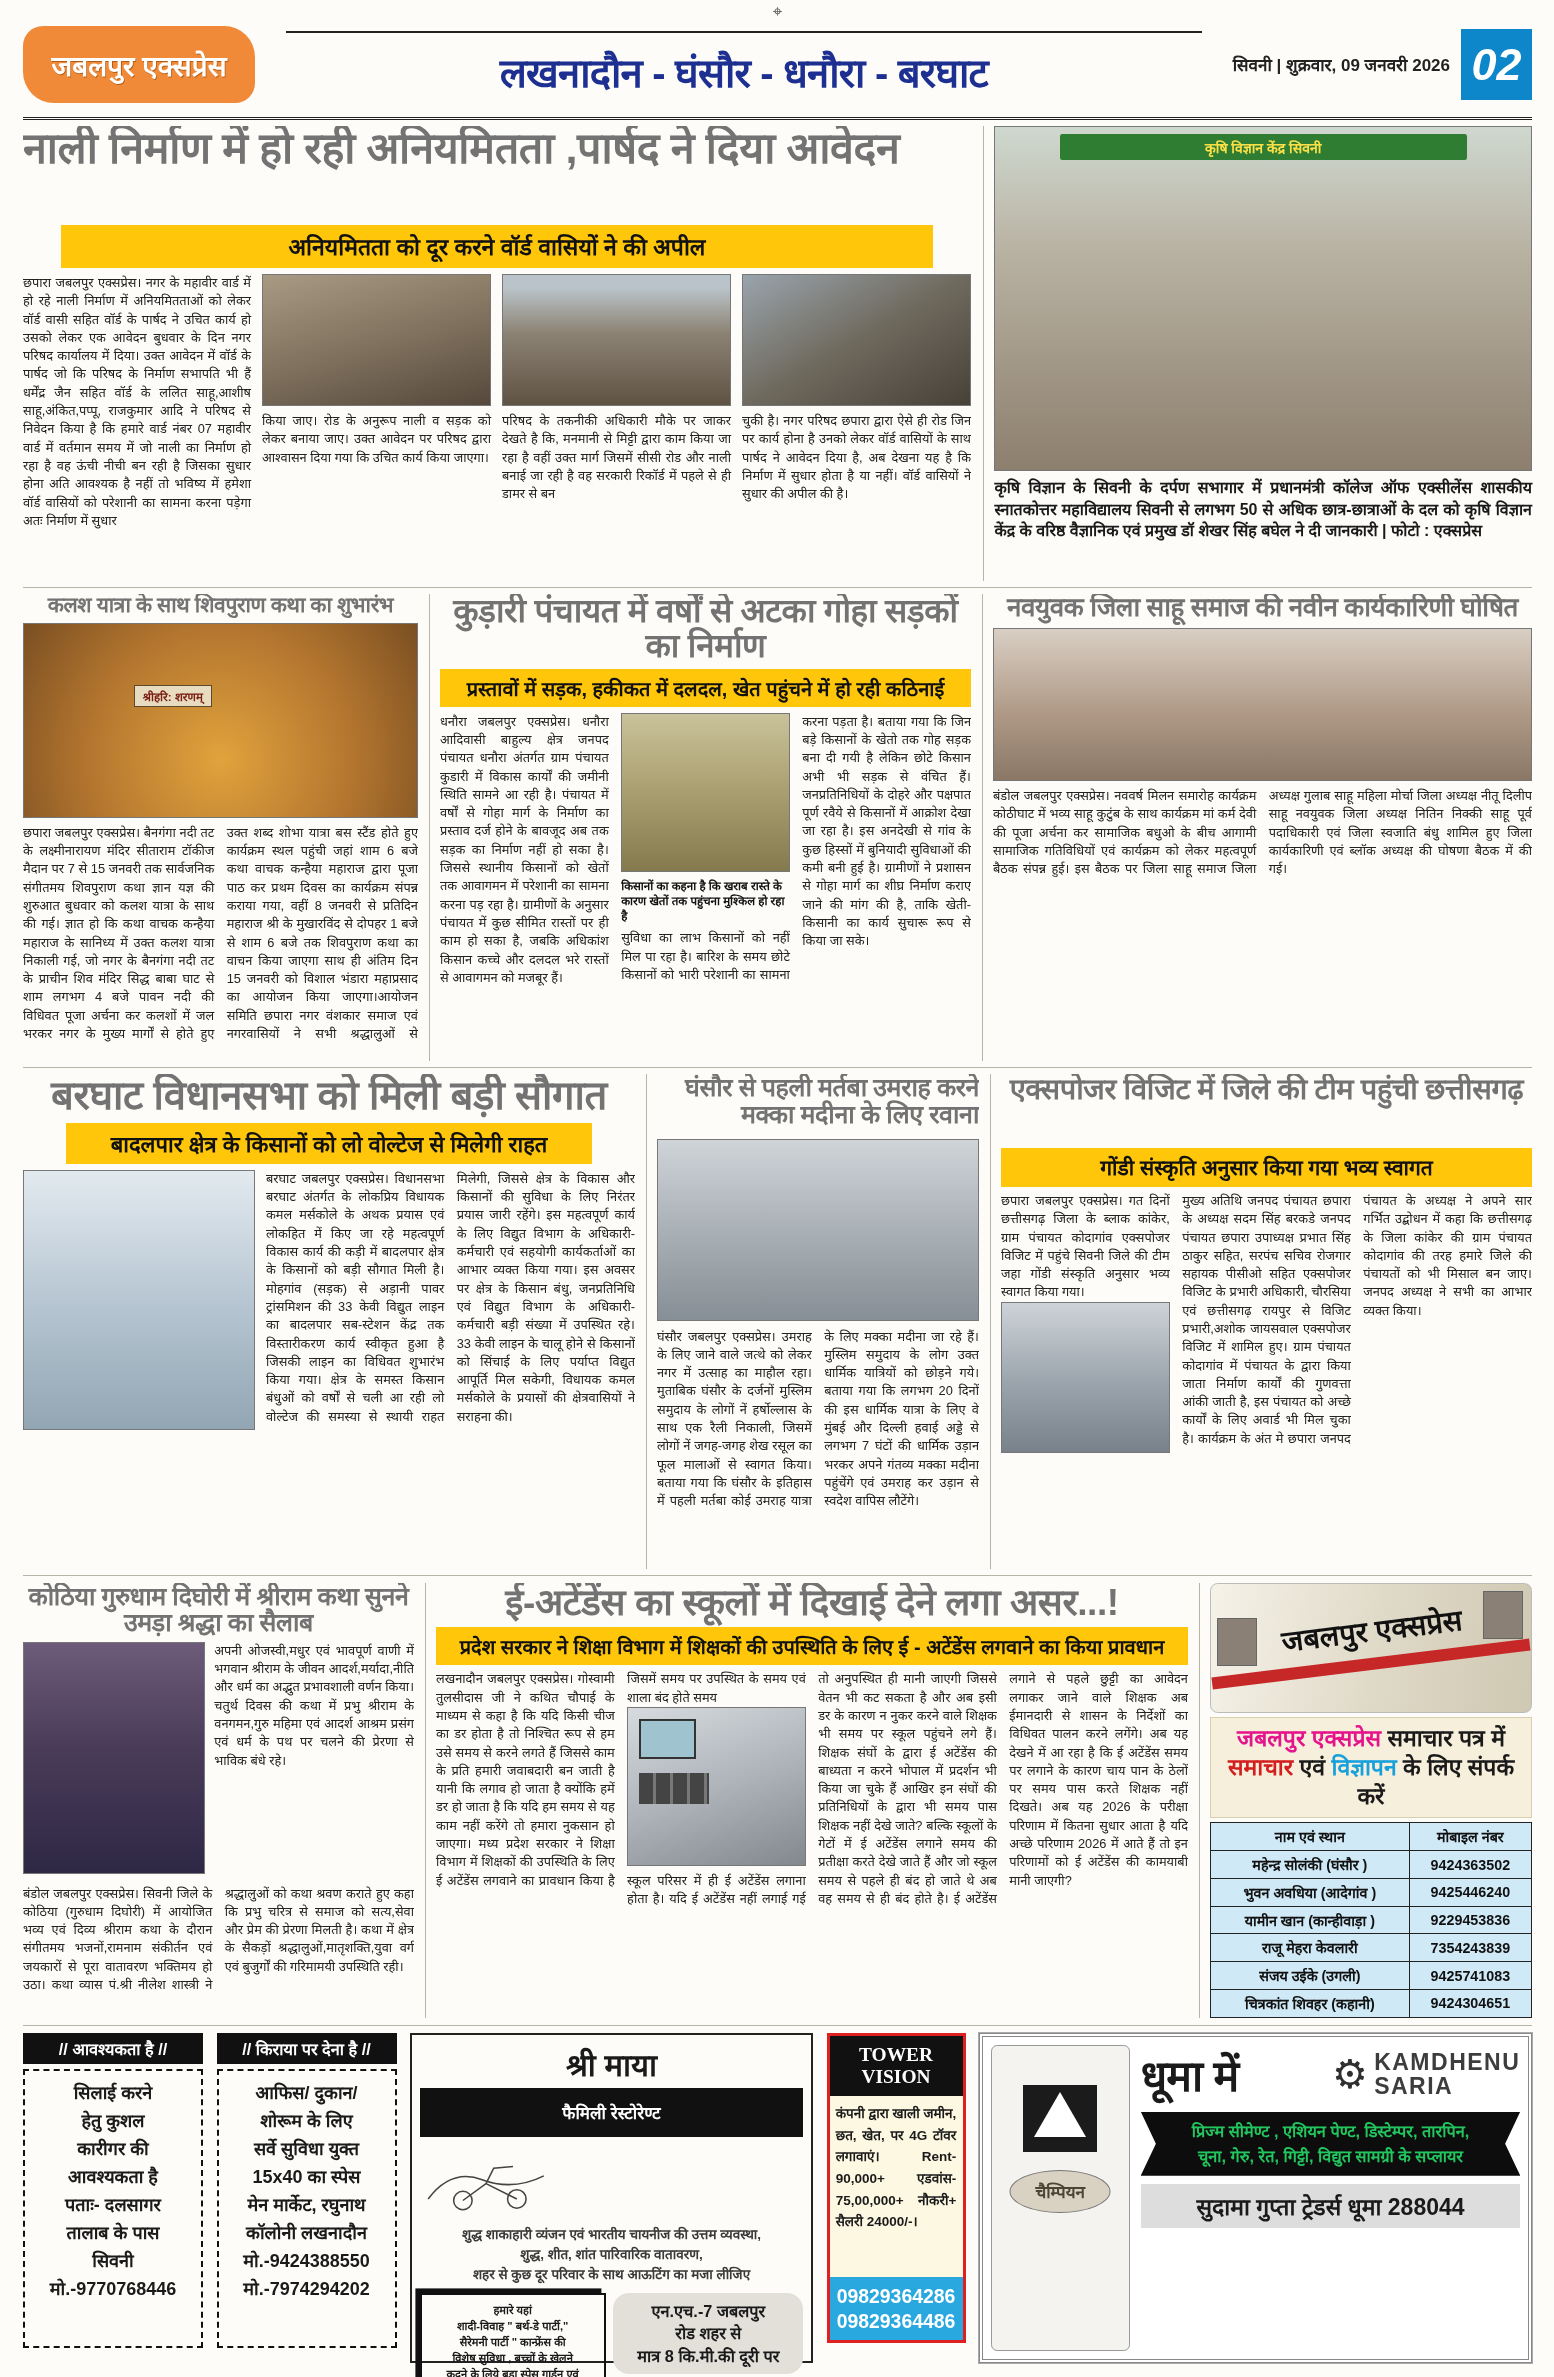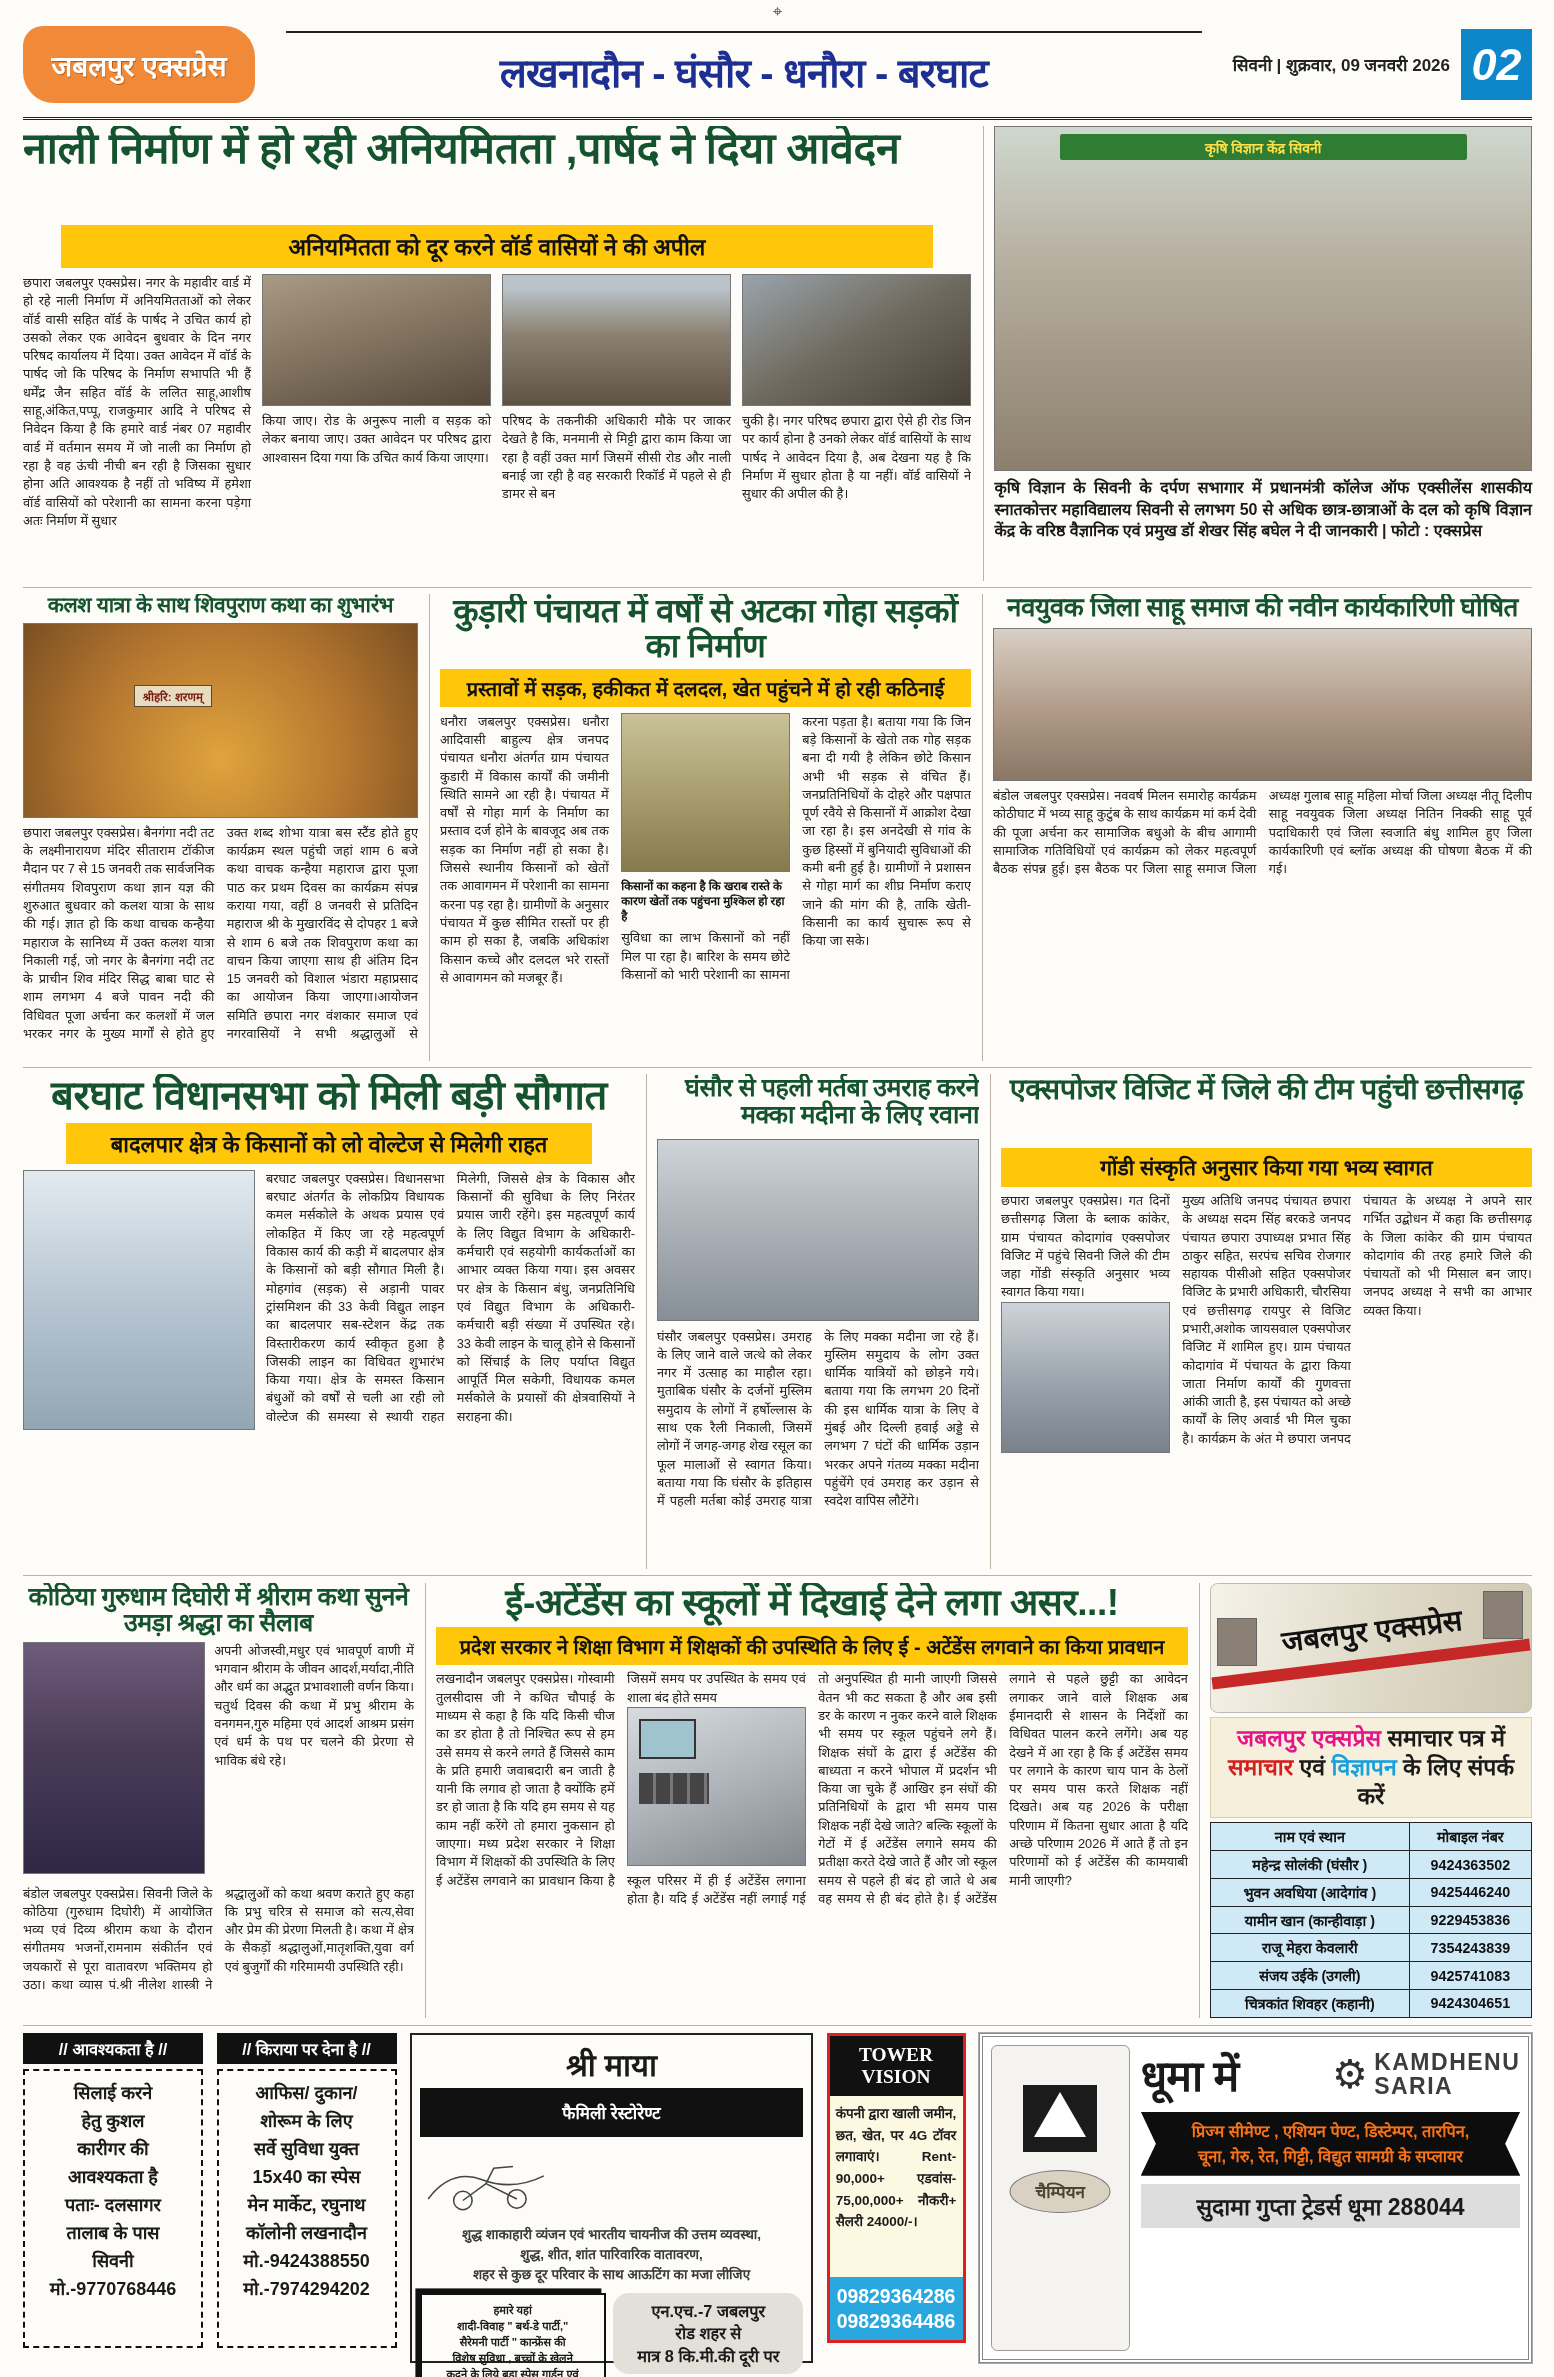--- a/index.html
+++ b/index.html
@@ -15,21 +15,21 @@
               border-radius:20px 31px 20px 31px; display:flex; align-items:center; justify-content:center; text-shadow:0.8px 0.8px 0 #b35c12; }
   .edition { flex:1; text-align:center; color:#1d2f91; font-weight:900; font-size:40px; letter-spacing:-0.8px;
              border-top:2.3px solid #222; margin:0 31px; padding-top:11px; }
   .mast-right { display:flex; align-items:center; gap:11px; }
   .dateline { font-weight:700; font-size:17px; color:#222; }
   .pageno { width:71px; height:71px; background:#0d87c9; color:#fff; font-weight:900; font-size:45px;
             display:flex; align-items:center; justify-content:center; font-style:italic; }
 
   
   section { margin-top:6.2px; }
-  .hl { font-weight:900; color:#14532d; line-height:1.06; letter-spacing:-0.4px; }
+  .hl { font-weight:900; color:#737373; line-height:1.06; letter-spacing:-0.4px; }
   .sub { background:#ffc60a; font-weight:800; text-align:center; color:#111; padding:5.4px 4.6px; margin:5.4px 0; }
   .btext { text-align:justify; color:#222; font-size:12.8px; line-height:1.43; }
   .cols2 { column-count:2; column-gap:12.4px; }
   .cols3 { column-count:3; column-gap:12.4px; }
   .cols4 { column-count:4; column-gap:12.4px; }
   .ph { width:100%; border:0.8px solid #777; break-inside:avoid; margin-bottom:6.2px; position:relative; overflow:hidden; }
   .row { display:flex; gap:11px; }
   .art { overflow:hidden; }
   .vsep { border-left:0.8px solid #b9b4a8; padding-left:10px; }
   .capt { font-weight:700; font-size:11.6px; line-height:1.3; color:#111; margin:3.1px 0 6.2px 0; break-inside:avoid; }
@@ -152,21 +152,21 @@
              border-left:26px solid transparent; border-right:26px solid transparent; border-bottom:45px solid #fff; }
   .bag-oval { position:absolute; top:124px; left:50%; transform:translateX(-50%); width:101px; height:43px; background:#d9d2c2;
               border:1.5px solid #777; border-radius:50%; display:flex; align-items:center; justify-content:center;
               font-weight:900; font-size:17px; color:#4c4536; }
   .dhuma-right { flex:1; display:flex; flex-direction:column; }
   .dhuma-toprow { display:flex; align-items:center; justify-content:space-between; }
   .dhuma-title { font-weight:900; font-size:43px; letter-spacing:-0.8px; }
   .kam { display:flex; align-items:center; gap:6.2px; color:#3d3d3d; }
   .kam-gear { font-size:40px; line-height:1; color:#2f2f2f; }
   .kam-txt { font-weight:900; font-size:23px; letter-spacing:1.5px; line-height:1.05; }
-  .dhuma-band { background:#0d0d0d; color:#f97316; font-weight:800; font-size:16.3px; text-align:center; padding:7.7px 4.6px;
+  .dhuma-band { background:#0d0d0d; color:#22c55e; font-weight:800; font-size:16.3px; text-align:center; padding:7.7px 4.6px;
                 margin-top:7.7px; white-space:pre-line; line-height:1.5;
                 clip-path:polygon(0 0,100% 0,96% 50%,100% 100%,0 100%,4% 50%); }
   .dhuma-foot { background:#ddd; font-weight:900; font-size:23px; text-align:center; padding:6.2px; margin-top:7.7px; }
 </style>
 </head>
 <body>
 
 <div class="page">
   <span class="regmark">⌖</span>
 

